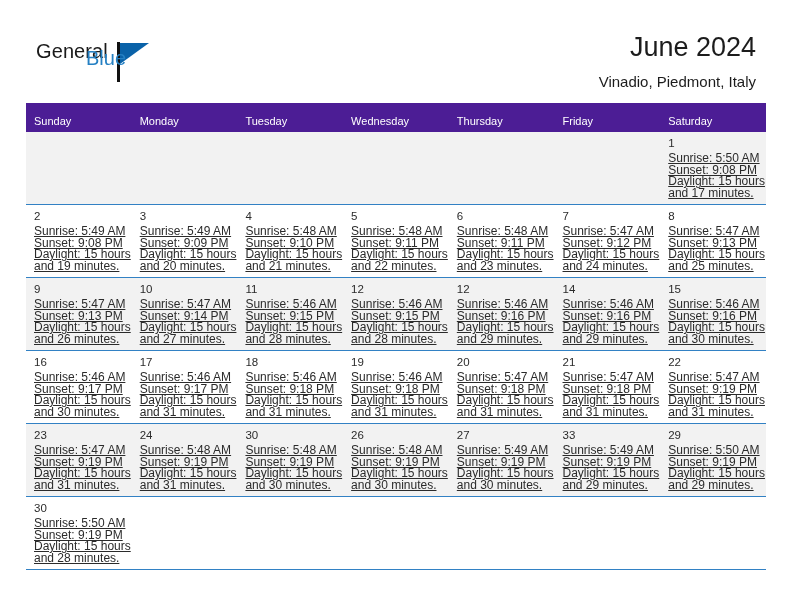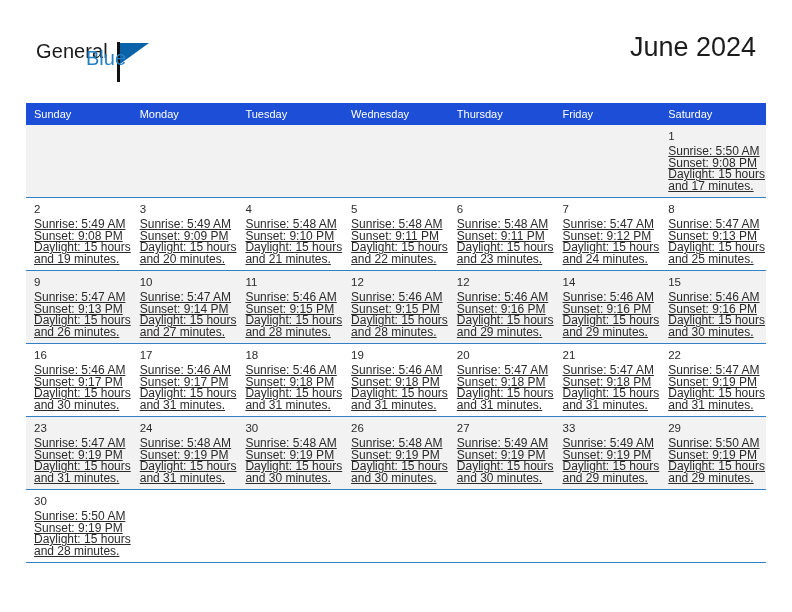--- a/index.html
+++ b/index.html
@@ -97,26 +97,26 @@
   
   .calendar {
     position: absolute;
     left: 26px;
     top: 103px;
     width: 740px;
     border-collapse: collapse;
     table-layout: fixed;
   }
   .calendar th {
-    background: #1d4ed8;
+    background: #4c1d95;
     color: #ffffff;
     font-size: 11px;
     font-weight: normal;
     text-align: left;
-    padding: 5px 0 5px 8px;
+    padding: 12px 0 5px 8px;
     height: 12px;
     line-height: 12px;
     border: none;
   }
   .calendar td {
     vertical-align: top;
     padding: 0;
     border: none;
     width: 105.7px;
     height: 73px;
@@ -158,20 +158,21 @@
 
     <div class="logo">
       <span class="logo-general">General</span>
       <span class="logo-bar"></span>
       <span class="logo-triangle"></span>
       <span class="logo-blue">Blue</span>
     </div>
 
     <div class="title-block">
       <div class="cal-title">June 2024</div>
+      <div class="cal-subtitle">Vinadio, Piedmont, Italy</div>
     </div>
 
   </div>
 
   <table class="calendar">
     <thead>
       <tr>
         <th>Sunday</th>
         <th>Monday</th>
         <th>Tuesday</th>

